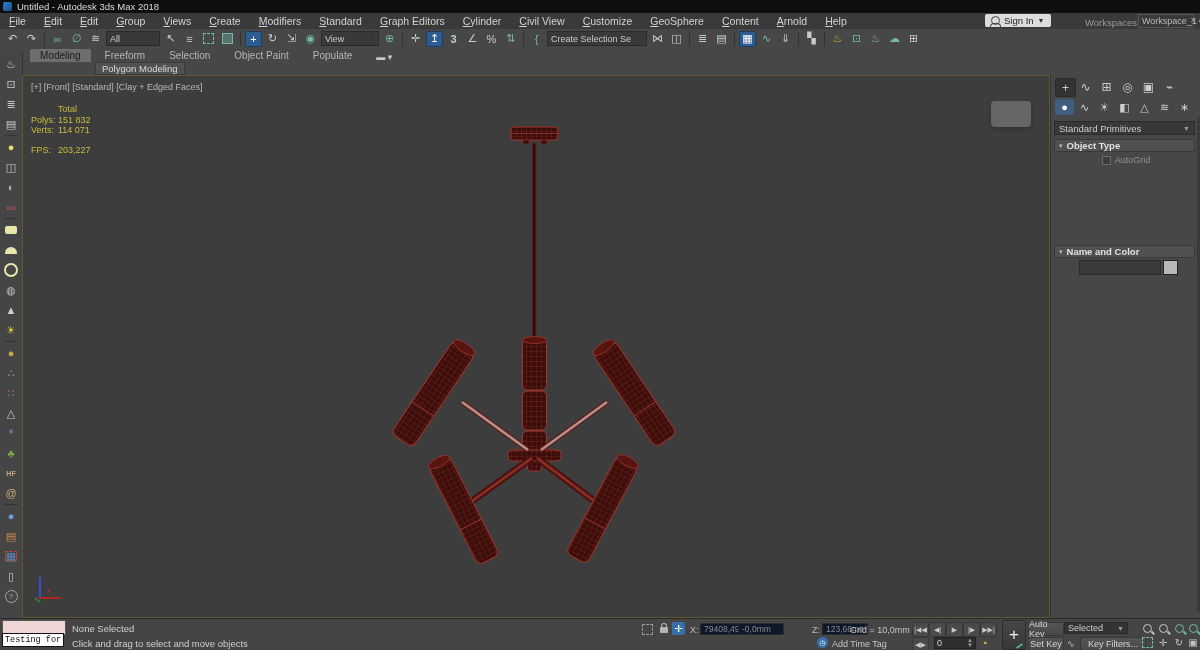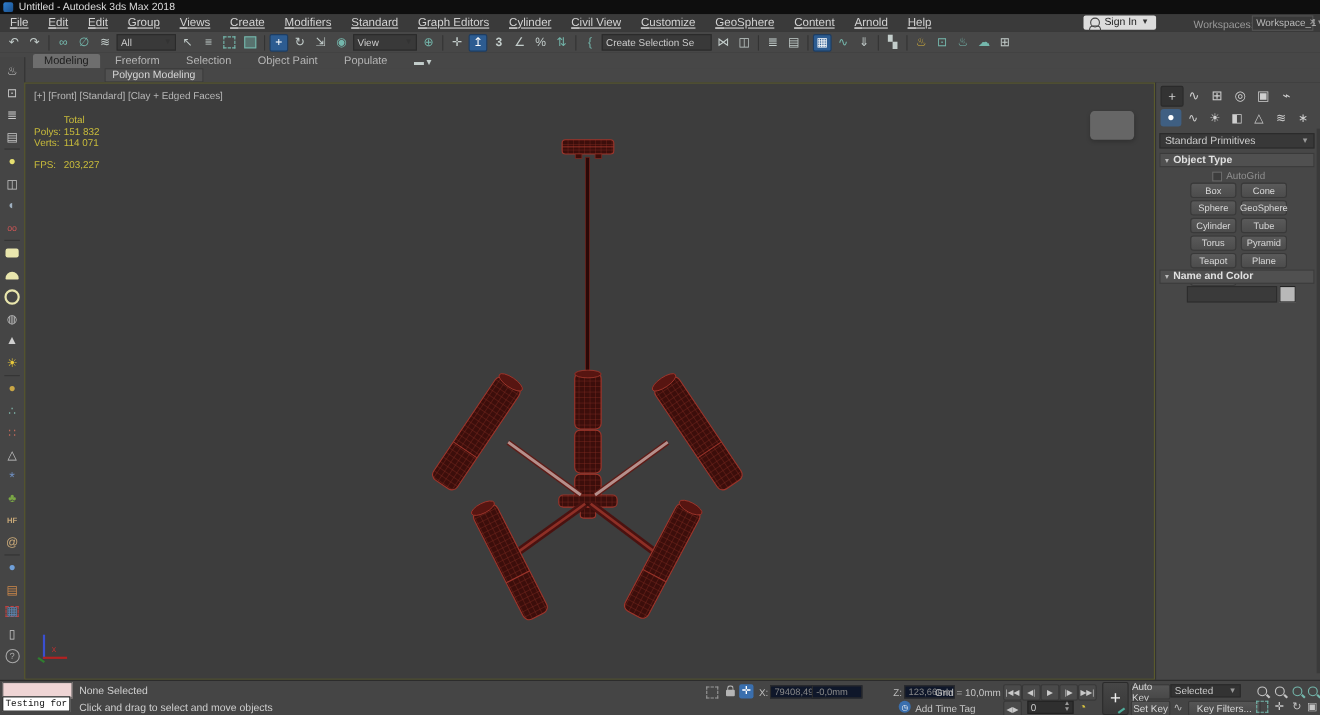--- a/index.html
+++ b/index.html
@@ -7,21 +7,21 @@
     -webkit-font-smoothing:antialiased;}
   .abs{position:absolute;}
   
   #titlebar{left:0;top:0;width:1200px;height:13px;background:#0e0e0e;display:flex;align-items:center;}
   #applogo{width:9px;height:9px;margin:0 5px 0 3px;border-radius:2px;
     background:linear-gradient(135deg,#2f7fd0,#1a4f8a);}
   #titletext{font-size:9.5px;color:#dcdcdc;}
   
   #menubar{left:0;top:13px;width:1200px;height:16px;background:#3a3a3a;display:flex;align-items:center;
     border-bottom:1px solid #2c2c2c;}
-  .menu-item{padding:0 9px;font-size:10.5px;color:#d2d2d2;cursor:default;text-decoration:underline;}
+  .menu-item{padding:0 9px;font-size:10.5px;color:#d2d2d2;cursor:default;}
   .menu-item::first-letter{text-decoration:underline;}
   #signin{position:absolute;left:985px;top:1px;height:13px;background:#dcdcdc;color:#222;
     display:flex;align-items:center;padding:0 6px;border-radius:2px;font-size:9.5px;gap:4px;}
   .person{width:7px;height:7px;border:1px solid #444;border-radius:50%;position:relative;}
   .person::after{content:'';position:absolute;left:-2px;top:6px;width:9px;height:4px;border:1px solid #444;
     border-bottom:none;border-radius:4px 4px 0 0;}
   .dn{font-size:7px;color:#333;}
   #wslabel{position:absolute;left:1085px;top:4px;color:#9a9a9a;font-size:9.5px;}
   #wsdrop{position:absolute;left:1138px;top:1px;width:48px;height:12px;background:#393939;border:1px solid #555;
     color:#bbb;font-size:9px;display:flex;align-items:center;justify-content:space-between;padding:0 3px;}
@@ -438,33 +438,20 @@
   <div class="rollout" style="top:64px">
     <span class="arr">▾</span>
     <span>Object Type</span>
   </div>
 
   <div id="autogrid">
     <span id="agchk"></span>
     <span>AutoGrid</span>
   </div>
 
-  <div id="objbtns">
-    <div class="obtn">Box</div>
-    <div class="obtn">Cone</div>
-    <div class="obtn">Sphere</div>
-    <div class="obtn">GeoSphere</div>
-    <div class="obtn">Cylinder</div>
-    <div class="obtn">Tube</div>
-    <div class="obtn">Torus</div>
-    <div class="obtn">Pyramid</div>
-    <div class="obtn">Teapot</div>
-    <div class="obtn">Plane</div>
-    <div class="obtn">TextPlus</div>
-  </div>
 
   <div class="rollout" style="top:170px">
     <span class="arr">▾</span>
     <span>Name and Color</span>
   </div>
   <div id="ncfield"></div>
   <div id="ncswatch"></div>
   <div id="cpscroll"></div>
 </div>
 

